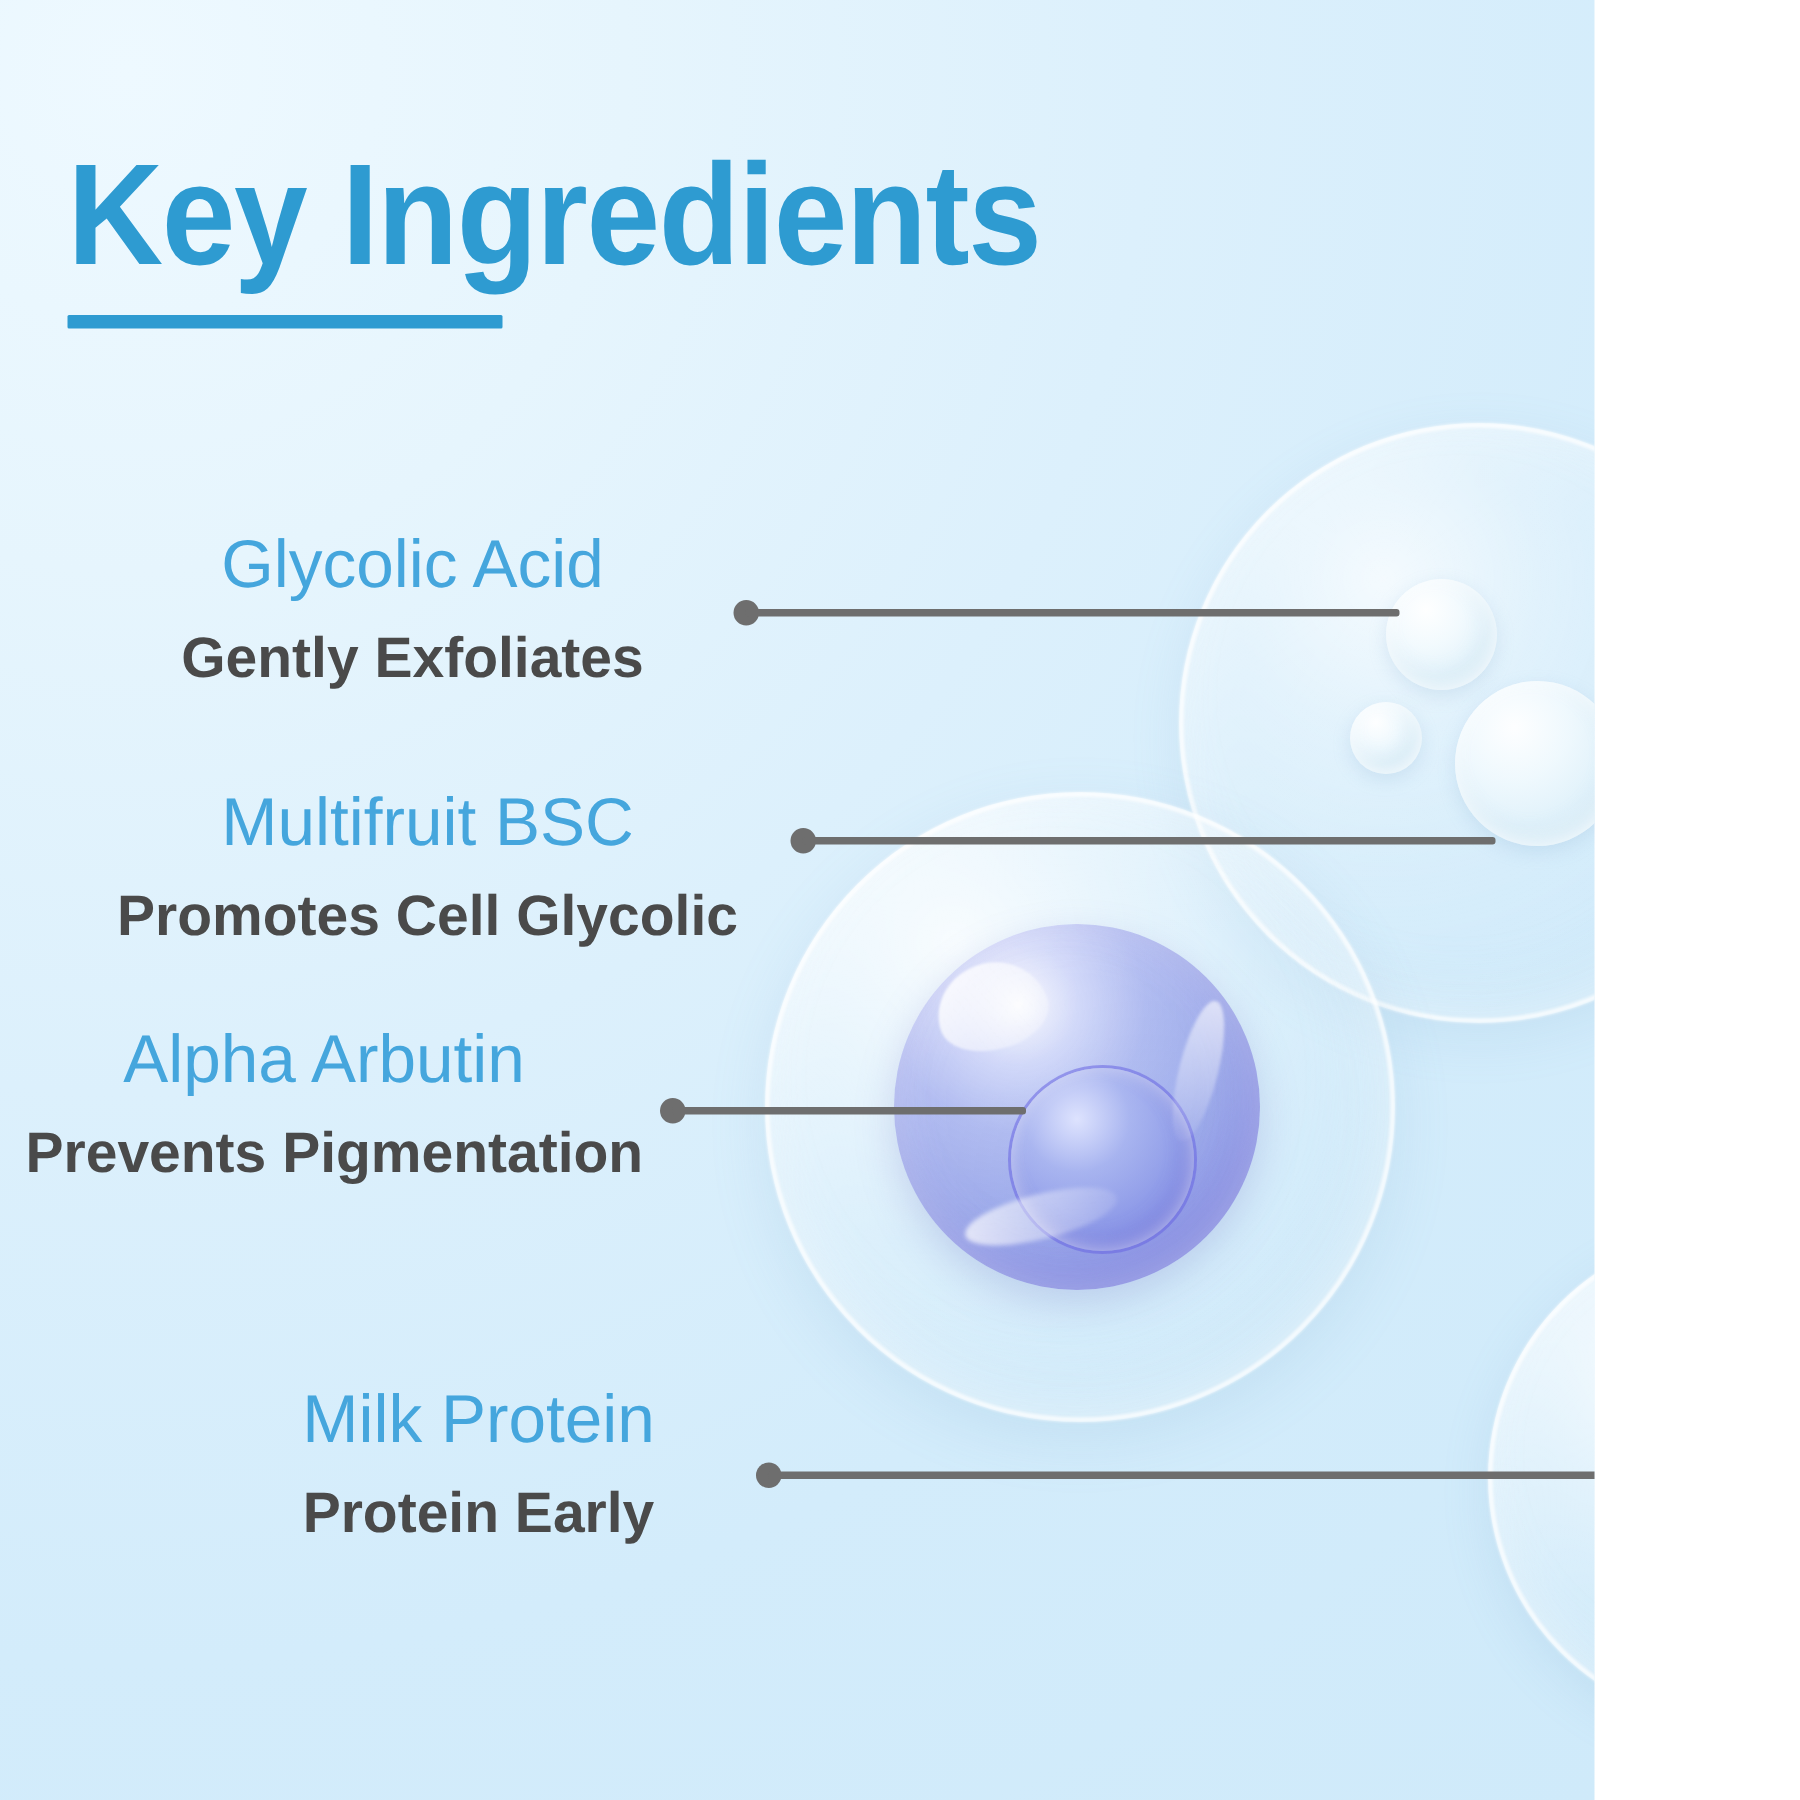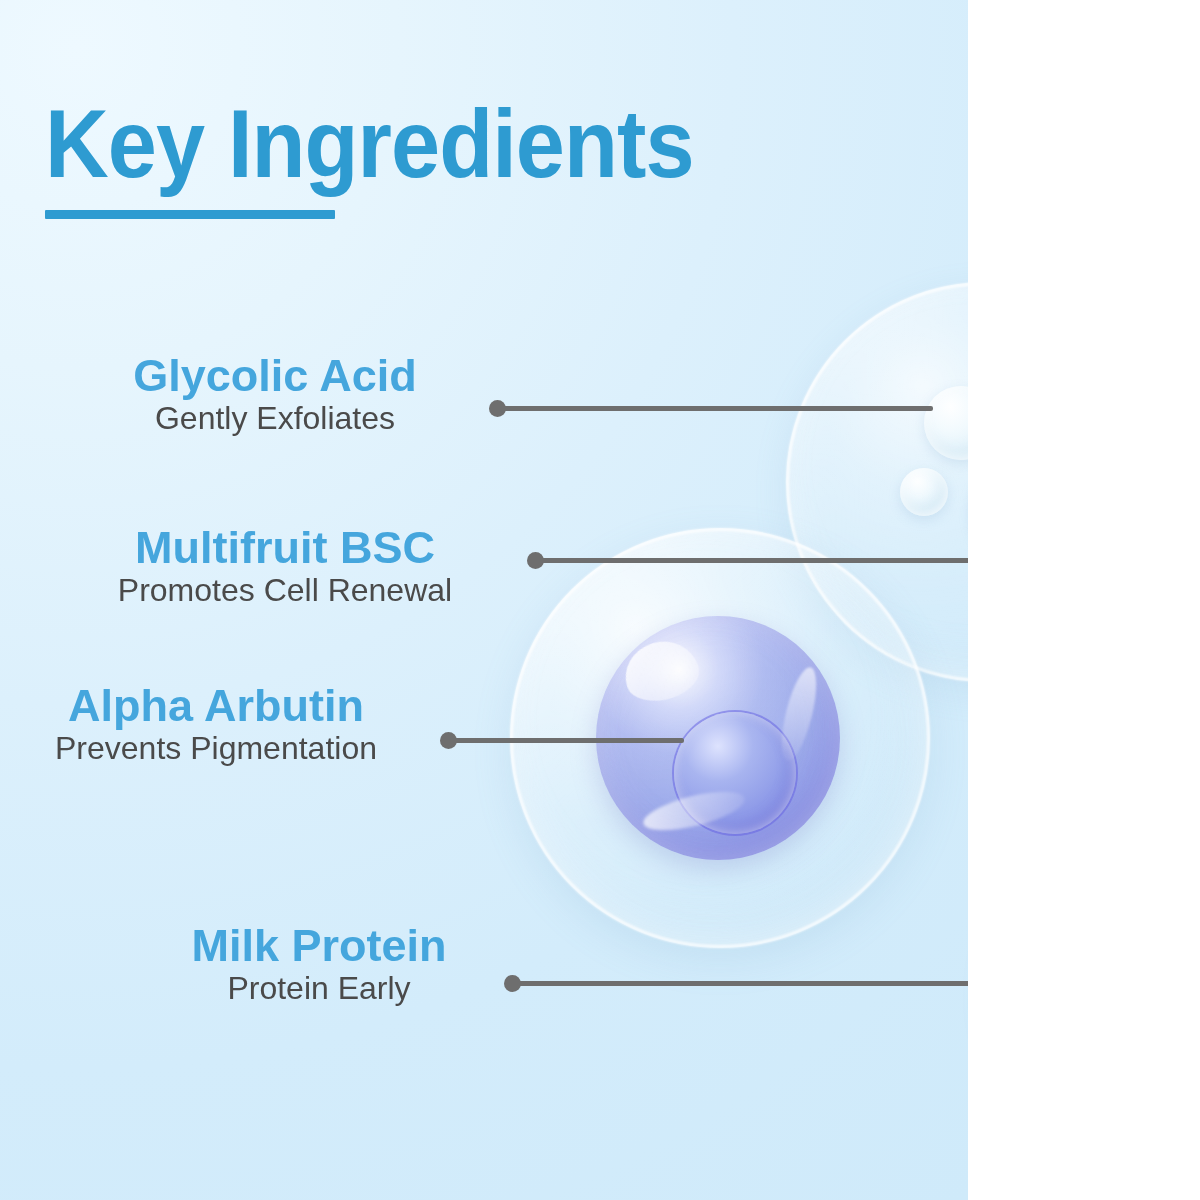--- a/index.html
+++ b/index.html
@@ -2,21 +2,21 @@
 <html><head>
 <meta charset="utf-8">
 <style>
   html, body {
     margin: 0;
     padding: 0;
     background: #ffffff;
   }
   #canvas {
     position: relative;
-    width: 968px;
+    width: 1063px;
     height: 1200px;
     overflow: hidden;
     font-family: "Liberation Sans", sans-serif;
     background:
       radial-gradient(circle at 8% 4%, #eef9ff 0%, #e6f5fd 22%, #dcf0fc 45%, #d3ecfb 70%, #cfeafa 100%);
   }
 
   
   .art { position: absolute; pointer-events: none; }
 
@@ -181,29 +181,29 @@
     background: #2e9bd1;
     border-radius: 1px;
   }
 
   
   .row { position: absolute; }
   .row-text { position: absolute; text-align: center; }
   .ing-name {
     margin: 0;
     font-size: 45px;
-    font-weight: 700;
+    font-weight: 400;
     color: #45a6dd;
     line-height: 1.08;
     white-space: nowrap;
   }
   .ing-desc {
-    margin: 0;
-    font-size: 32px;
-    font-weight: 400;
+    margin: 17px;
+    font-size: 38px;
+    font-weight: 700;
     color: #4a4a4a;
     line-height: 1.12;
     white-space: nowrap;
   }
 
   .leader { position: absolute; height: 5px; background: #6e6e6e; border-radius: 2px; }
   .leader-dot {
     position: absolute;
     width: 17px; height: 17px;
     border-radius: 50%;
@@ -263,21 +263,21 @@
       <p class="ing-name">Glycolic Acid</p>
       <p class="ing-desc">Gently Exfoliates</p>
     </div>
     <div class="leader-dot" id="row-1-dot"></div>
     <div class="leader" id="row-1-line"></div>
   </div>
 
   <div class="row">
     <div class="row-text" id="row-2-text">
       <p class="ing-name">Multifruit BSC</p>
-      <p class="ing-desc">Promotes Cell Renewal</p>
+      <p class="ing-desc">Promotes Cell Glycolic</p>
     </div>
     <div class="leader-dot" id="row-2-dot"></div>
     <div class="leader" id="row-2-line"></div>
   </div>
 
   <div class="row">
     <div class="row-text" id="row-3-text">
       <p class="ing-name">Alpha Arbutin</p>
       <p class="ing-desc">Prevents Pigmentation</p>
     </div>

